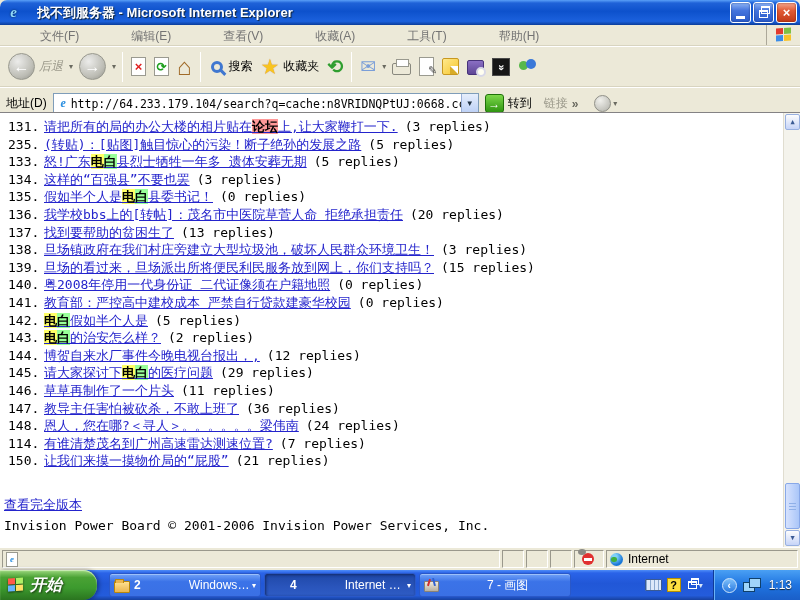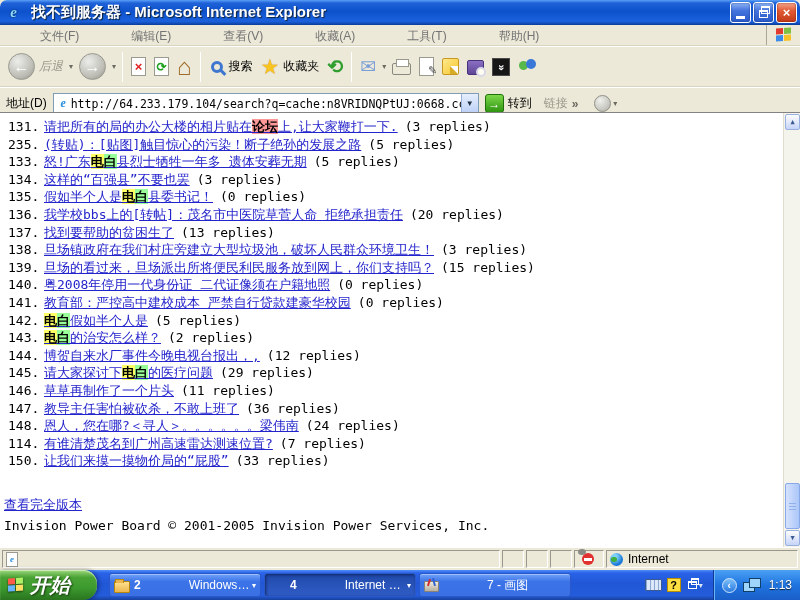--- a/index.html
+++ b/index.html
@@ -6,21 +6,21 @@
   html,body { width: 800px; height: 600px; }
   body { font-family: "Liberation Sans", sans-serif; overflow: hidden; background: #ece9d8; position: relative; }
   #screen { width: 800px; height: 600px; position: relative; overflow: hidden; }
 
   
   .titlebar { height: 25px; display: flex; align-items: center; padding: 0 3px 0 5px;
     background: linear-gradient(180deg,#5aa0f8 0%,#1f62d8 12%,#0d51cc 45%,#1b61dd 85%,#0a3d9a 100%);
     border-radius: 7px 7px 0 0; }
   .ie-fav { width: 17px; height: 17px; display: flex; align-items: center; justify-content: center;
     font: bold italic 15px "Liberation Serif", serif; color: #8fd8fa; text-shadow: 0 0 2px #024; }
-  .title-text { color: #fff; font-weight: bold; font-size: 15px; margin-left: 9px; flex: 1;
+  .title-text { color: #fff; font-weight: bold; font-size: 13px; margin-left: 15px; flex: 1;
     text-shadow: 1px 1px 1px #123; white-space: nowrap; overflow: hidden; }
   .winbtn { width: 21px; height: 21px; margin-left: 2px; border: 1px solid #fff; border-radius: 3px;
     display: flex; align-items: center; justify-content: center; color: #fff;
     background: linear-gradient(180deg,#8fb4f4 0%,#4474dd 40%,#2a5ac8 100%); box-shadow: inset 0 0 2px #1a3a88; }
   .winbtn.close { background: linear-gradient(180deg,#f4a88f 0%,#e25b35 40%,#c23a18 100%); box-shadow: inset 0 0 2px #7a1a00; }
   .glyph-min { width: 9px; height: 3px; background: #fff; margin-top: 9px; }
   .glyph-restore { width: 9px; height: 8px; border: 1px solid #fff; border-top: 2px solid #fff; position: relative; margin-top: 2px; }
   .glyph-restore::before { content: ""; position: absolute; left: 1px; top: -6px; width: 7px; height: 5px;
     border: 1px solid #fff; border-top: 2px solid #fff; }
   .glyph-close { font-weight: bold; font-size: 13px; line-height: 1; }
@@ -134,21 +134,21 @@
   
   .taskbar { position: absolute; left: 0; right: 0; bottom: 0; height: 30px; display: flex; align-items: stretch;
     background: linear-gradient(180deg,#4f8df8 0%,#2a63e8 10%,#2157d7 45%,#245cdb 85%,#17419f 100%); }
   .startbtn { width: 97px; display: flex; align-items: center; padding-left: 8px; border-radius: 0 14px 14px 0;
     background: linear-gradient(180deg,#9cd87e 0%,#4aa234 25%,#3c9a2e 60%,#2a741f 100%);
     box-shadow: 2px 0 4px rgba(0,0,30,.4), inset 0 1px 1px #cfedb8; }
   .startflag { width: 17px; height: 15px; display: grid; grid-template-columns: 7px 7px; grid-template-rows: 6px 6px; gap: 1px;
     transform: skewY(-4deg); filter: drop-shadow(0 1px 1px #1a3a10); }
   .startflag i:nth-child(1){background:#ff5a4a}.startflag i:nth-child(2){background:#aef066}
   .startflag i:nth-child(3){background:#66b4ff}.startflag i:nth-child(4){background:#ffe066}
-  .startlbl { color: #fff; font-style: italic; font-weight: bold; font-size: 20px; margin-left: 5px; text-shadow: 1px 1px 2px #1a3a10; }
+  .startlbl { color: #fff; font-style: italic; font-weight: bold; font-size: 16px; margin-left: 5px; text-shadow: 1px 1px 2px #1a3a10; }
   .taskbtns { display: flex; align-items: center; flex: 1; padding-left: 12px; overflow: hidden; }
   .taskbtn { width: 152px; height: 24px; margin-right: 3px; border-radius: 3px; display: flex; align-items: center;
     padding: 0 4px; color: #fff; font-size: 12px; white-space: nowrap; overflow: hidden;
     background: linear-gradient(180deg,#71a2f8 0%,#3b73e8 35%,#3a70e4 100%); border: 1px solid #2a58c8;
     box-shadow: inset 0 1px 0 #9cc0fa; }
   .taskbtn.active { background: linear-gradient(180deg,#1f48a8 0%,#2a55bc 60%,#2e5cc4 100%);
     box-shadow: inset 1px 1px 3px #122a66; }
   .tbicon { width: 17px; height: 16px; margin-right: 4px; flex: none; position: relative; }
   .icon-folder { width: 16px; height: 12px; margin-top: 3px; background: linear-gradient(#ffe090,#eab54e);
     border: 1px solid #b8860b; border-radius: 1px; }
@@ -314,24 +314,24 @@
         <div class="row"><span class="num">140.</span><a class="tlink"><span>粤2008年停用一代身份证 二代证像须在户籍地照</span></a><span class="replies">(0 replies)</span></div>
         <div class="row"><span class="num">141.</span><a class="tlink"><span>教育部：严控高中建校成本 严禁自行贷款建豪华校园</span></a><span class="replies">(0 replies)</span></div>
         <div class="row"><span class="num">142.</span><a class="tlink"><span class="hl hl-y">电</span><span class="hl hl-g">白</span><span>假如半个人是</span></a><span class="replies">(5 replies)</span></div>
         <div class="row"><span class="num">143.</span><a class="tlink"><span class="hl hl-y">电</span><span class="hl hl-g">白</span><span>的治安怎么样？</span></a><span class="replies">(2 replies)</span></div>
         <div class="row"><span class="num">144.</span><a class="tlink"><span>博贺自来水厂事件今晚电视台报出，,</span></a><span class="replies">(12 replies)</span></div>
         <div class="row"><span class="num">145.</span><a class="tlink"><span>请大家探讨下</span><span class="hl hl-y">电</span><span class="hl hl-g">白</span><span>的医疗问题</span></a><span class="replies">(29 replies)</span></div>
         <div class="row"><span class="num">146.</span><a class="tlink"><span>草草再制作了一个片头</span></a><span class="replies">(11 replies)</span></div>
         <div class="row"><span class="num">147.</span><a class="tlink"><span>教导主任害怕被砍杀，不敢上班了</span></a><span class="replies">(36 replies)</span></div>
         <div class="row"><span class="num">148.</span><a class="tlink"><span>恩人，您在哪?＜寻人＞。。。。。。梁伟南</span></a><span class="replies">(24 replies)</span></div>
         <div class="row"><span class="num">114.</span><a class="tlink"><span>有谁清楚茂名到广州高速雷达测速位置?</span></a><span class="replies">(7 replies)</span></div>
-        <div class="row"><span class="num">150.</span><a class="tlink"><span>让我们来摸一摸物价局的“屁股”</span></a><span class="replies">(33 replies)</span></div>
+        <div class="row"><span class="num">150.</span><a class="tlink"><span>让我们来摸一摸物价局的“屁股”</span></a><span class="replies">(21 replies)</span></div>
       </div>
     <a class="footer-link">查看完全版本</a>
-    <div class="footer-text">Invision Power Board © 2001-2005 Invision Power Services, Inc.</div>
+    <div class="footer-text">Invision Power Board © 2001-2006 Invision Power Services, Inc.</div>
     <div class="scrollbar">
       <span class="sbtn up">▲</span>
       <span class="sthumb"></span>
       <span class="sbtn down">▼</span>
     </div>
   </div>
 
   <div class="statusbar">
     <span class="pane main">
       <span class="docmini">e</span>

